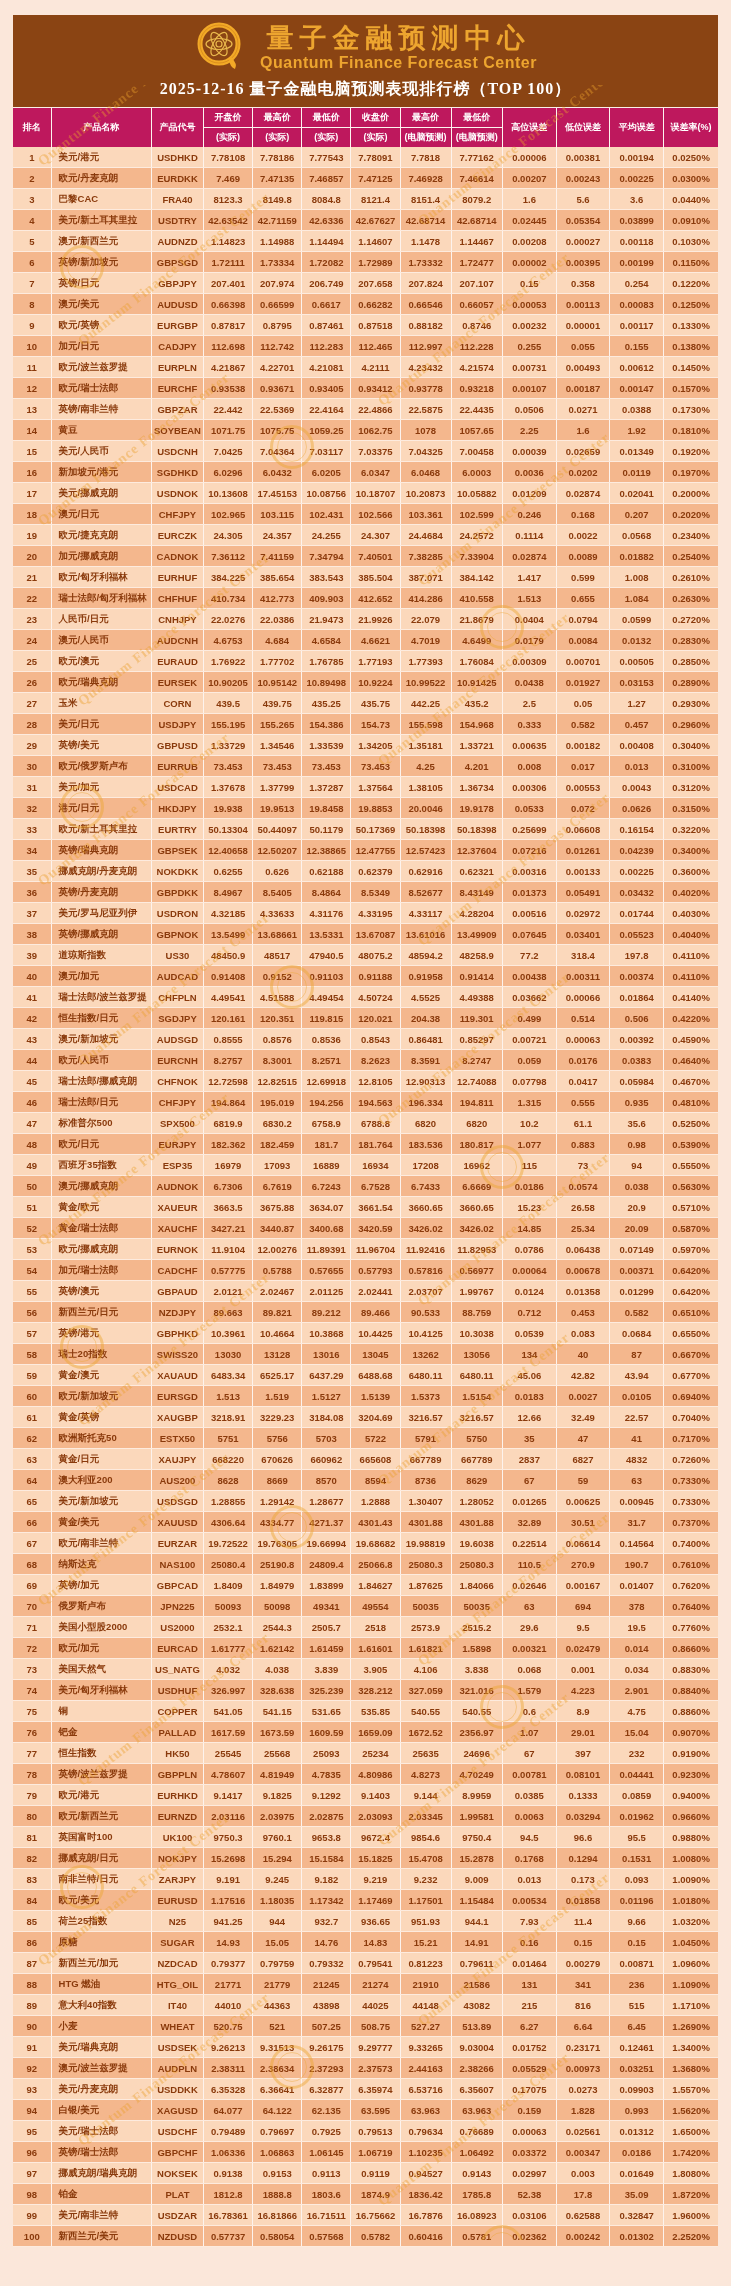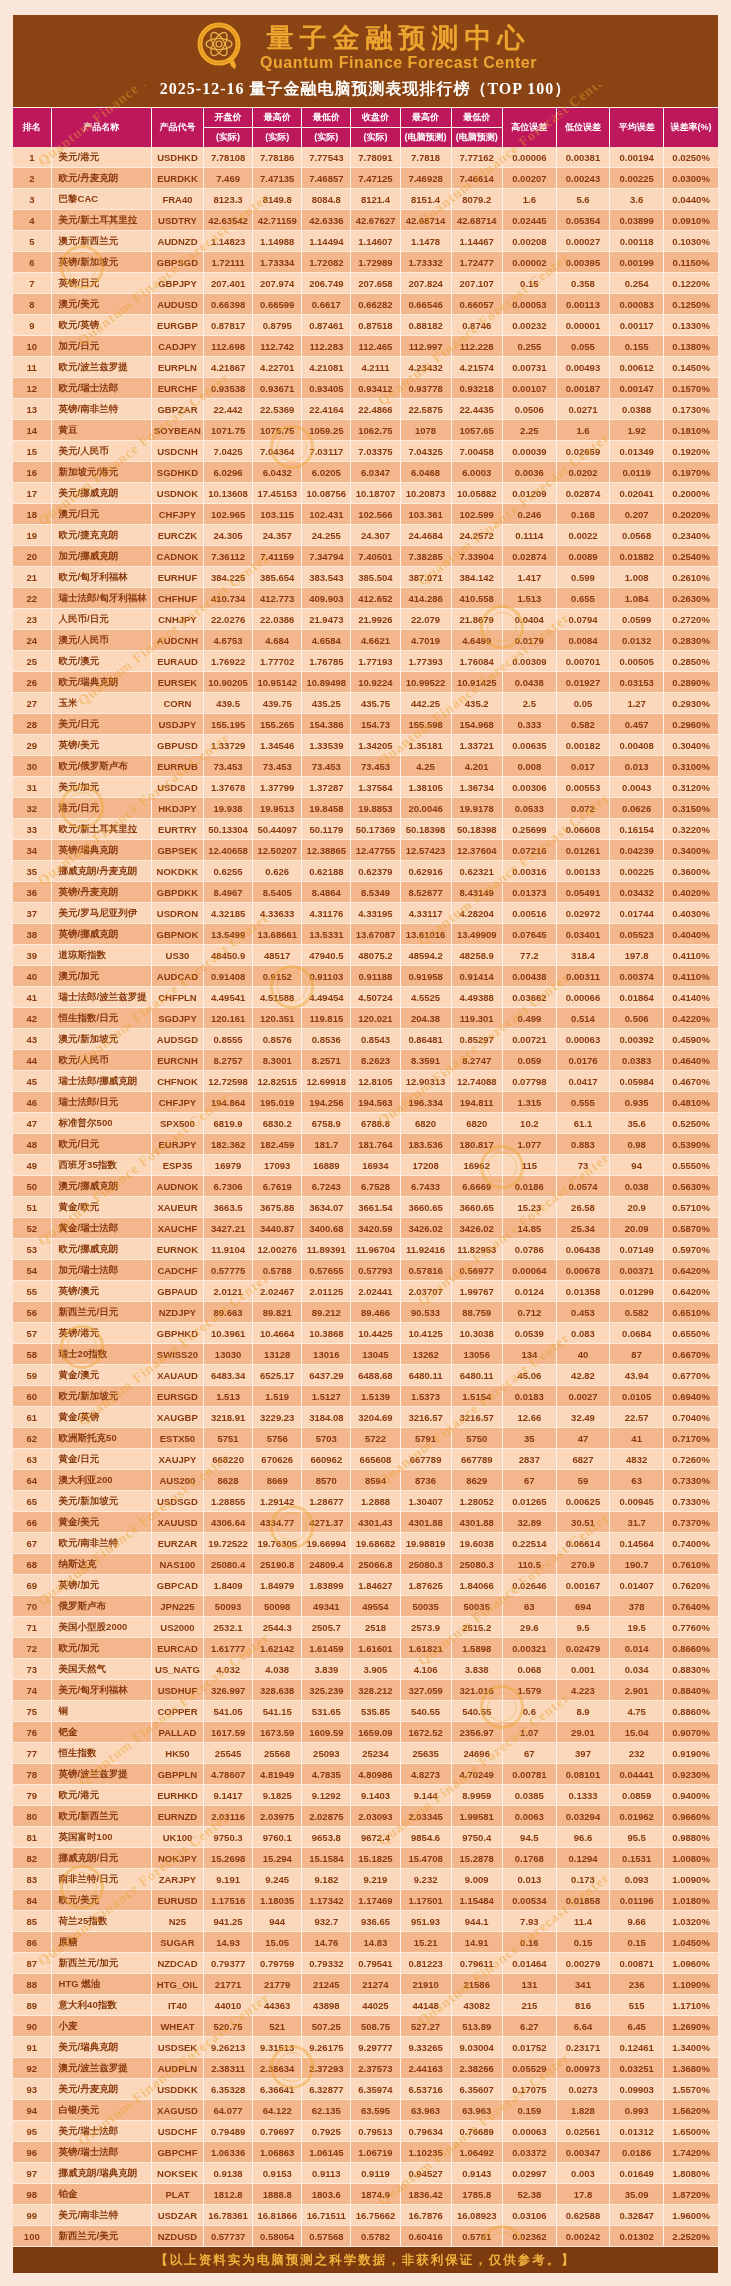--- a/index.html
+++ b/index.html
@@ -1640,21 +1640,20 @@
           <td>0.60416</td>
           <td>0.5781</td>
           <td>0.02362</td>
           <td>0.00242</td>
           <td>0.01302</td>
           <td>2.2520%</td>
         </tr>
       </tbody>
   </table>
 
-  <div class="footer">【以上资料实为电脑预测之科学数据，非获利保证，仅供参考。】</div>
 </div>
 
 <div class="watermark" id="watermark">
     <div class="wm-text" style="top: 70px; left: 40px;">Quantum Finance Forecast Center</div>
     <div class="wm-text" style="top: 130px; left: 420px;">Quantum Finance Forecast Center</div>
     <div class="wm-ring" style="top: 160px; left: 60px;"></div>
     <div class="wm-text" style="top: 250px; left: 80px;">Quantum Finance Forecast Center</div>
     <div class="wm-text" style="top: 310px; left: 380px;">Quantum Finance Forecast Center</div>
     <div class="wm-ring" style="top: 340px; left: 270px;"></div>
     <div class="wm-text" style="top: 430px; left: 40px;">Quantum Finance Forecast Center</div>

